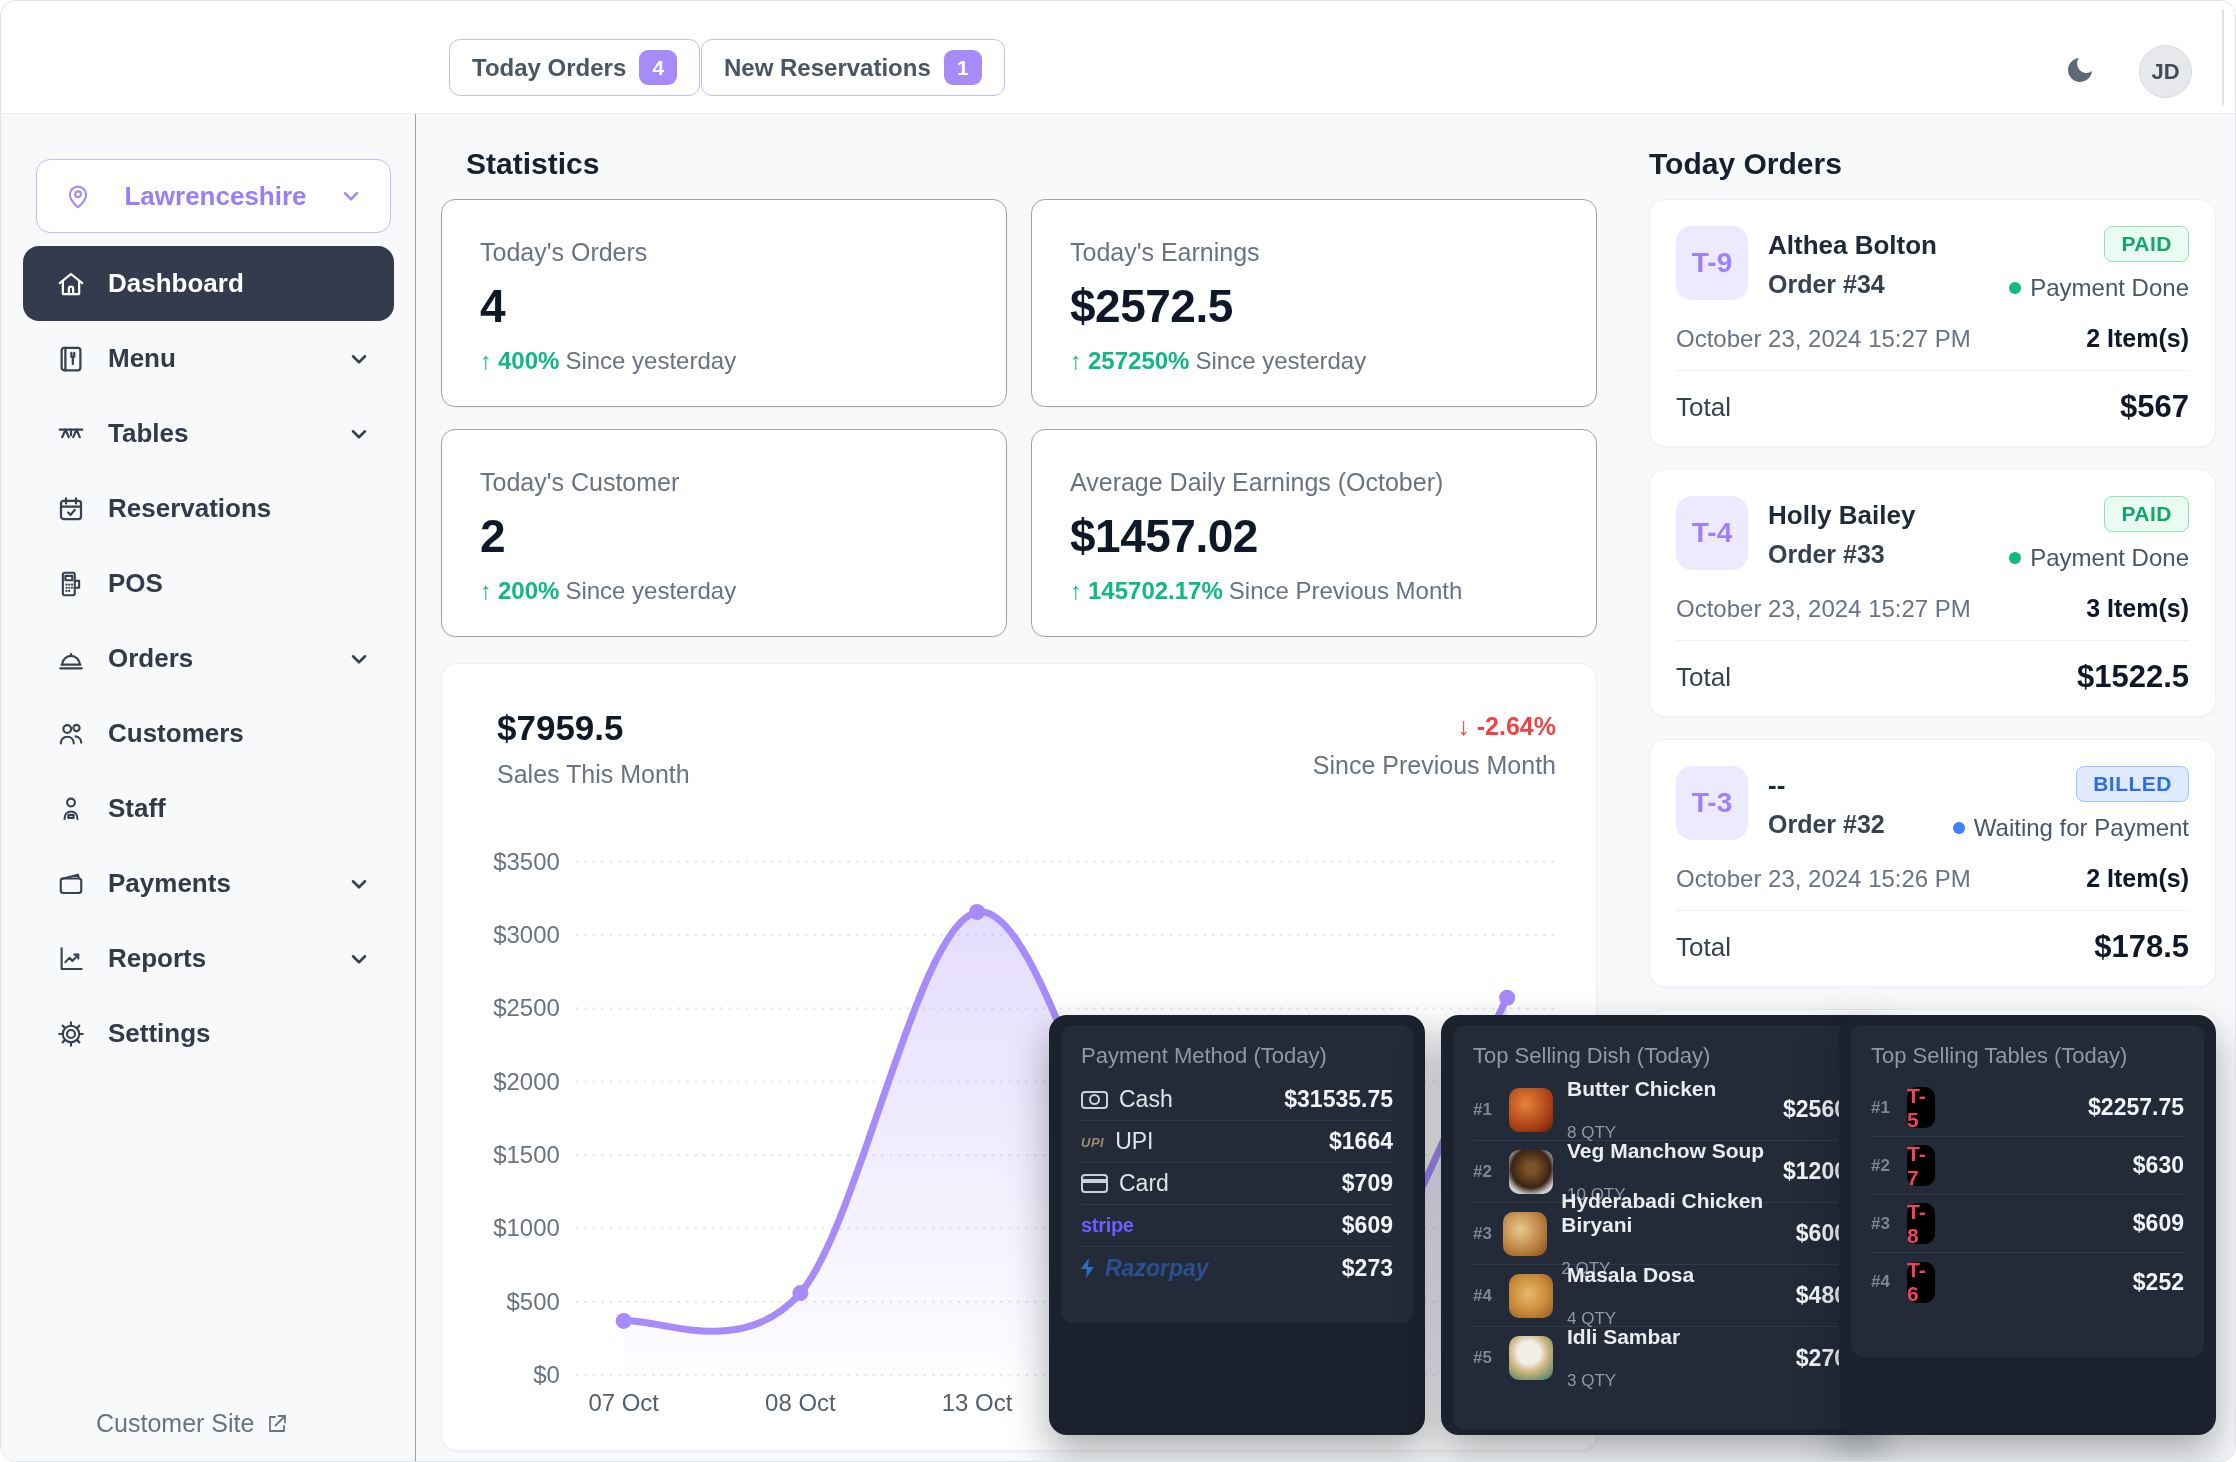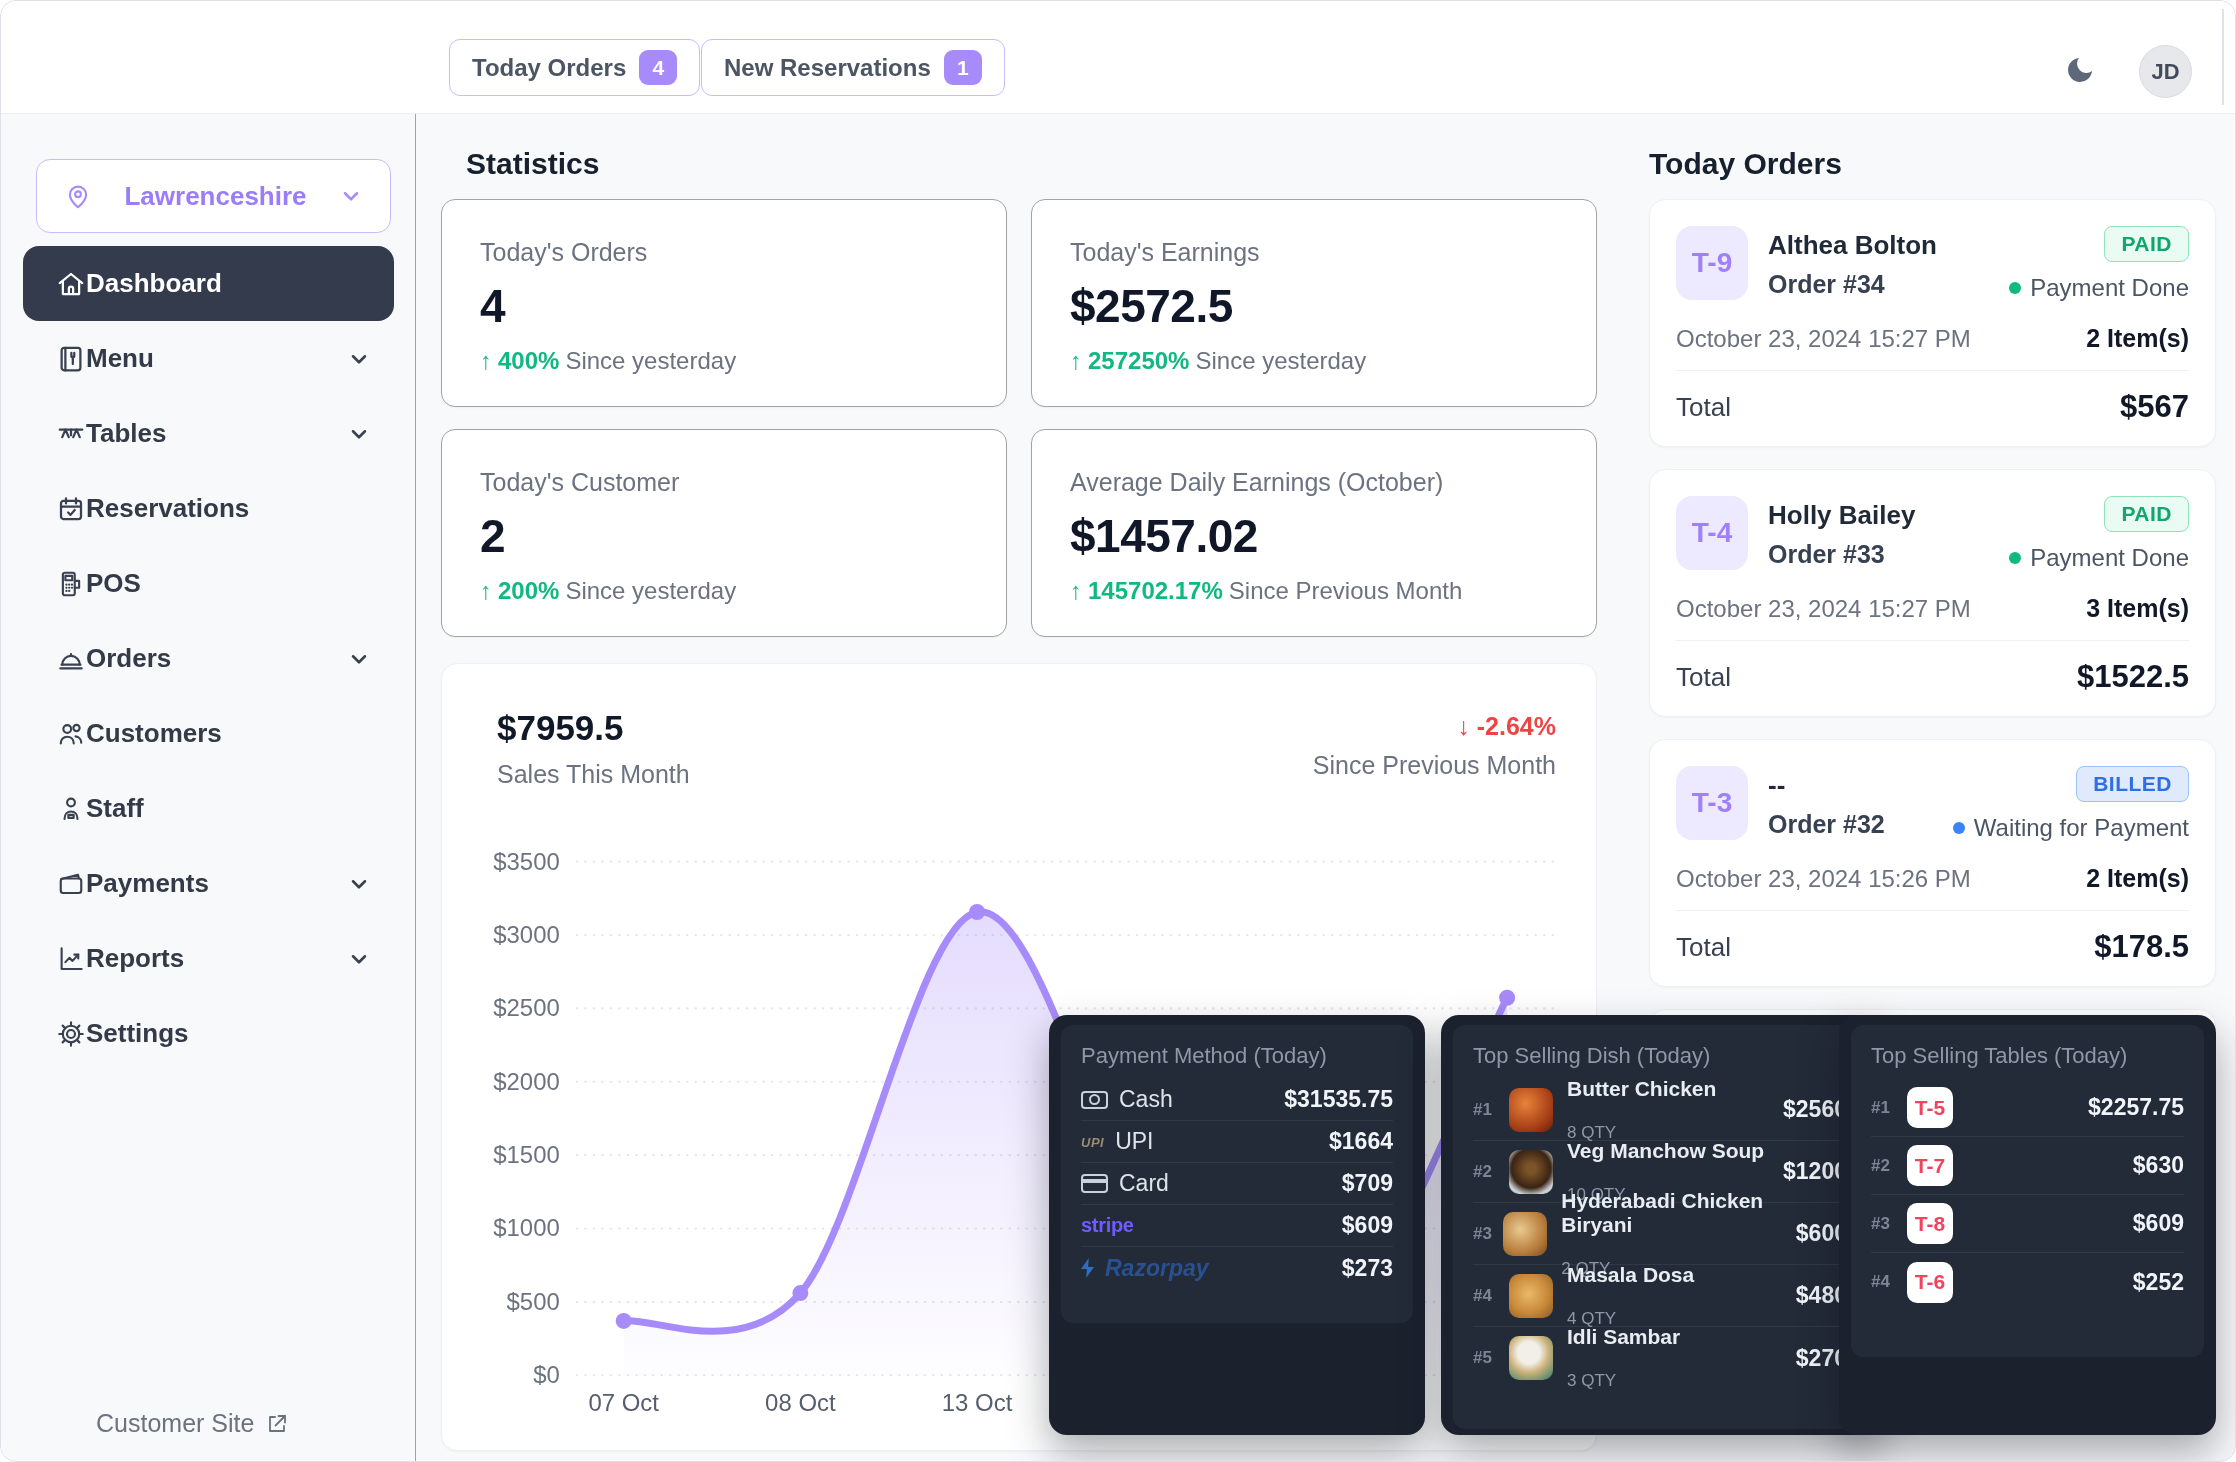--- a/index.html
+++ b/index.html
@@ -19,21 +19,21 @@
 
   
   .sidebar { position:absolute; left:0; top:113px; bottom:0; width:415px; background:#f8f9fa; border-right:1px solid #a3a3a3; }
   .loc-pill { position:absolute; left:35px; top:45px; width:355px; height:74px; background:#fff; border:1.5px solid #c9bafb; border-radius:14px; display:flex; align-items:center; padding:0 26px; cursor:pointer; }
   .loc-pill svg { flex:0 0 auto; }
   .loc-label { flex:1; text-align:center; font-size:26px; font-weight:600; color:#9b7df7; }
   .side-divider { position:absolute; left:35px; right:25px; top:149px; height:1px; background:#e7e8ec; }
   .nav { position:absolute; left:22px; top:132px; width:371px; display:flex; flex-direction:column; }
   .nav-item { height:75px; display:flex; align-items:center; padding-left:33px; padding-right:22px; border-radius:16px; color:#333a48; cursor:pointer; }
   .nav-item svg { color:#39404f; flex:0 0 auto; }
-  .nav-item .nav-label { font-size:26px; font-weight:600; }
+  .nav-item .nav-label { margin-left:22px; font-size:26px; font-weight:600; }
   .nav-item .chev { margin-left:auto; visibility:hidden; }
   .nav-item.chev .chev { visibility:visible; }
   .nav-item.active { background:#343b4c; color:#fff; }
   .nav-item.active svg { color:#fff; }
   .customer-site { position:absolute; left:95px; top:1295px; display:flex; align-items:center; gap:11px; font-size:25px; color:#6b7280; cursor:pointer; }
 
   
   .h-main { position:absolute; font-size:30px; font-weight:700; color:#16202e; }
   .h-stats { left:465px; top:146px; }
   .h-orders { left:1648px; top:146px; }
@@ -109,21 +109,21 @@
   .t2 { background:radial-gradient(circle at 50% 42%, #7c5428 14%, #3a2413 58%, #cfd4d8 80%, #9aa0a6); }
   .t3 { background:radial-gradient(circle at 40% 40%, #e9c98f, #b97f3e 60%, #7a4a1e); }
   .t4 { background:radial-gradient(circle at 45% 45%, #e9b96b, #c98a3a 55%, #8a5a22); }
   .t5 { background:radial-gradient(circle at 45% 38%, #f2efe9 30%, #ccb27a 55%, #2c7a6e); }
   .dish-mid { display:flex; flex-direction:column; gap:22px; }
   .dish-name { font-size:21px; font-weight:600; color:#e9edf2; }
   .dish-qty { font-size:17px; color:#8f98a9; }
   .dish-amount { margin-left:auto; font-size:23px; font-weight:700; color:#f1f4f8; }
   .table-row { height:58px; display:flex; align-items:center; }
   .table-row:not(:last-child) { border-bottom:1px solid rgba(255,255,255,.07); }
-  .tt-badge { width:46px; height:41px; border-radius:10px; background:#ffffff; color:#f0435c; font-size:21px; font-weight:700; display:flex; align-items:center; justify-content:center; }
+  .tt-badge { width:28px; height:41px; border-radius:10px; background:#000000; color:#f0435c; font-size:21px; font-weight:700; display:flex; align-items:center; justify-content:center; }
   .tt-amount { margin-left:auto; font-size:23px; font-weight:700; color:#f1f4f8; }
 </style>
 </head>
 <body>
 
 <svg width="0" height="0" style="position:absolute" aria-hidden="true">
   <defs>
     <symbol id="ic-home" viewBox="0 0 24 24">
         <g fill="none" stroke="currentColor" stroke-width="1.8" stroke-linecap="round" stroke-linejoin="round">
           <path d="M3 11.3 12 4l9 7.3"></path>

